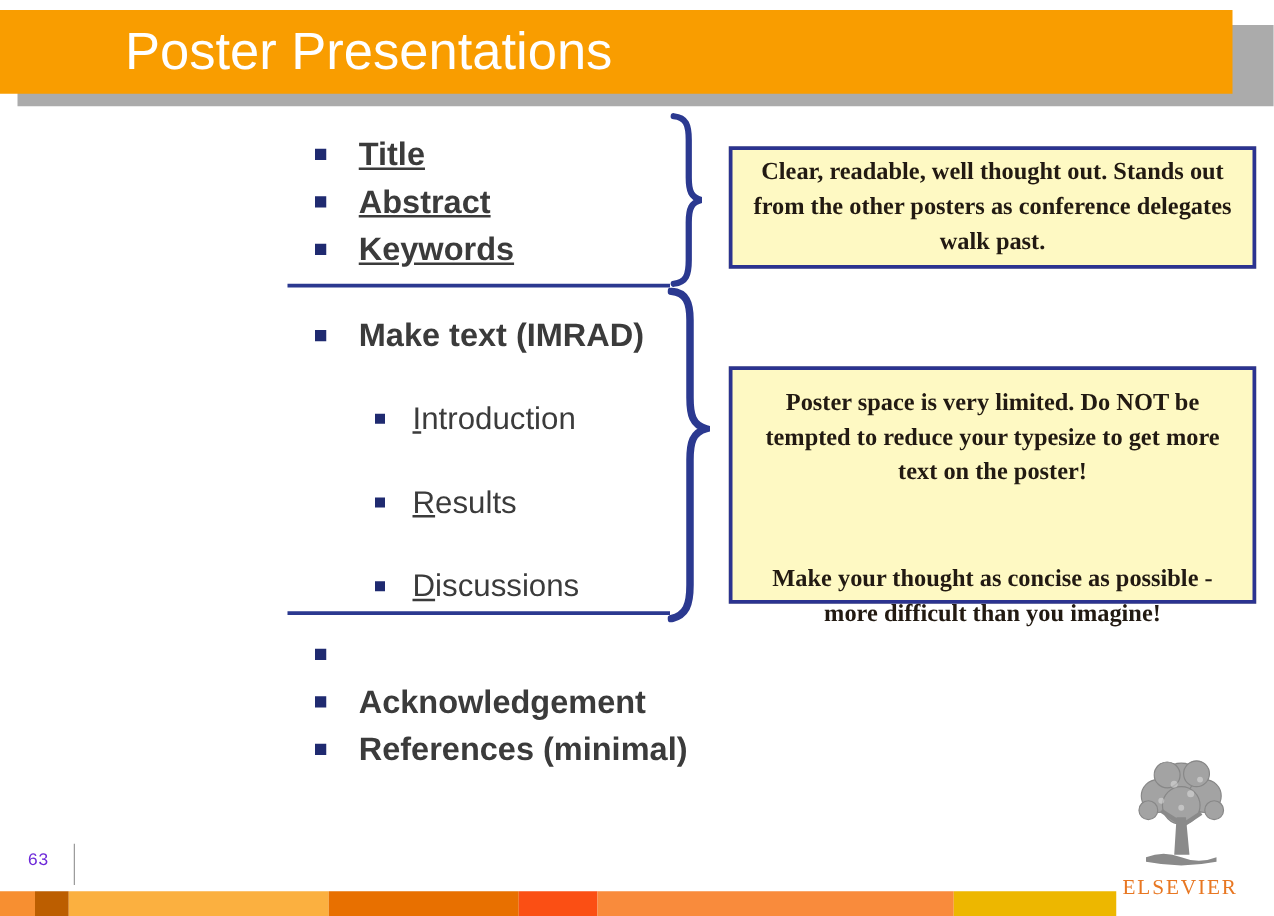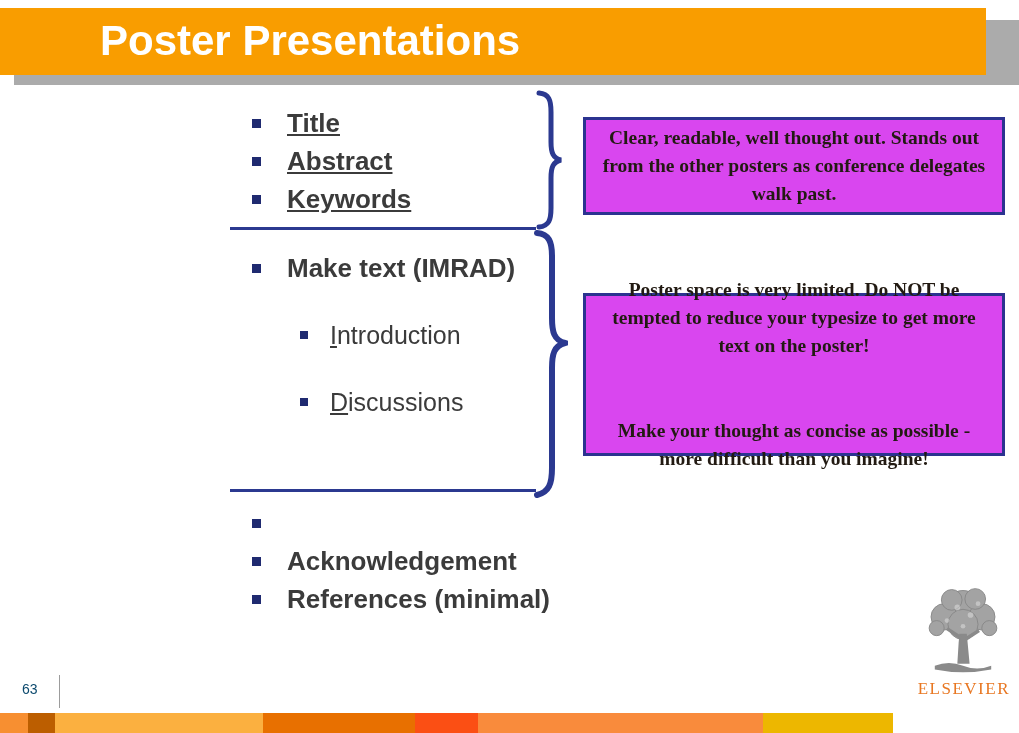--- a/index.html
+++ b/index.html
@@ -5,21 +5,21 @@
   html,body{margin:0;padding:0;}
   body{
     width:1019px;height:733px;position:relative;overflow:hidden;
     background:#ffffff;font-family:"Liberation Sans",sans-serif;
   }
   
   .header-shadow{position:absolute;left:14px;top:20px;width:1005px;height:65px;background:#ABABAB;}
   .header-bar{position:absolute;left:0;top:8px;width:986px;height:67px;background:#F99D00;}
   .header-title{
     position:absolute;left:100px;top:8px;height:51px;line-height:65px;
-    font-size:42px;font-weight:bold;color:#ffffff;white-space:nowrap;
+    font-size:42px;font-weight:normal;color:#ffffff;white-space:nowrap;
   }
   
   .outline{position:absolute;color:#3B3B3B;}
   .sec1{left:230px;top:104px;text-decoration:underline;}
   .sec2{left:230px;top:249px;}
   .sec3{left:230px;top:504px;}
   .row{display:flex;align-items:center;height:38px;white-space:nowrap;}
   .row.main{font-size:26px;font-weight:bold;}
   .row.sub{font-size:25px;font-weight:normal;margin-top:29px;}
   .bullet{background:#1F2A70;flex:none;}
@@ -28,41 +28,41 @@
   .uletter{text-decoration:underline;}
   .divider{position:absolute;left:230px;width:306px;height:3px;background:#2B3990;}
   #divider1{top:227px;}
   #divider2{top:489px;}
   .brace{position:absolute;}
   #brace1{left:536px;top:90px;}
   #brace2{left:534px;top:230px;}
   
   .callout{
     position:absolute;left:583px;width:422px;box-sizing:border-box;
-    border:3px solid #2B3390;background:#d946ef;
+    border:3px solid #2B3390;background:#fef9c3;
     font-family:"Liberation Serif",serif;font-weight:bold;font-size:19.5px;
     color:#221a12;text-align:center;line-height:1.42;padding:6px 12px;
   }
   #callout1{top:117px;height:98px;display:flex;align-items:center;justify-content:center;}
-  #callout2{top:293px;height:163px;display:flex;flex-direction:column;justify-content:center;gap:44px;}
+  #callout2{top:293px;height:190px;display:flex;flex-direction:column;gap:44px;}
   #callout2 p{margin:7px 0;}
   
-  .page-num{position:absolute;left:22px;top:681px;font-size:14px;color:#0c4a6e;}
+  .page-num{position:absolute;left:22px;top:681px;font-size:14px;color:#6d28d9;font-family:Liberation Mono, monospace;}
   .page-line{position:absolute;left:59px;top:675px;width:1px;height:33px;background:#9C9C9C;}
   .footer{position:absolute;left:0;top:713px;width:893px;height:20px;display:flex;}
   .footer div{height:100%;}
   .footer div:nth-child(1){width:28px;background:#F78F31;}
   .footer div:nth-child(2){width:27px;background:#BC5E00;}
   .footer div:nth-child(3){width:208px;background:#FBB040;}
   .footer div:nth-child(4){width:152px;background:#E87000;}
   .footer div:nth-child(5){width:63px;background:#FB4F14;}
   .footer div:nth-child(6){width:285px;background:#F98B3C;}
   .footer div:nth-child(7){width:130px;background:#EDB700;}
   
-  .logo{position:absolute;left:898px;top:583px;width:112px;text-align:right;}
+  .logo{position:absolute;left:898px;top:603px;width:112px;text-align:left;}
   .logo-text{
     font-family:"Liberation Serif",serif;color:#E87722;font-size:17px;
     letter-spacing:1.5px;margin-top:-2px;
   }
 </style>
 </head>
 <body>
 
 <div class="header-shadow"></div>
 <div class="header-bar"></div>
@@ -86,20 +86,24 @@
 <div class="divider" id="divider1"></div>
 
 <div class="outline sec2">
   <div class="row main">
     <span class="bullet"></span>
     <span>Make text (IMRAD)</span>
   </div>
   <div class="row sub">
     <span class="bullet"></span>
     <span><span class="uletter">I</span><span>ntroduction</span></span>
+  </div>
+  <div class="row sub">
+    <span class="bullet"></span>
+    <span><span class="uletter">R</span><span>esults</span></span>
   </div>
   <div class="row sub">
     <span class="bullet"></span>
     <span><span class="uletter">D</span><span>iscussions</span></span>
   </div>
 </div>
 
 <div class="divider" id="divider2"></div>
 
 <div class="outline sec3">

